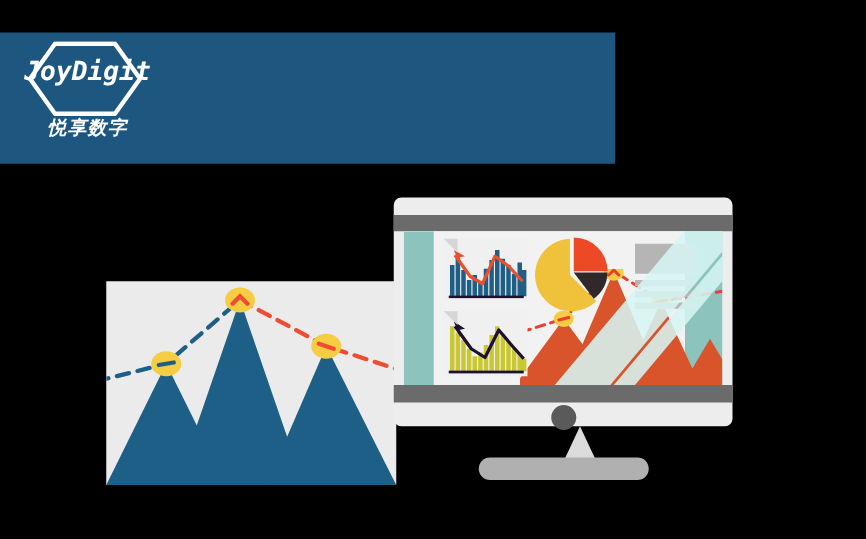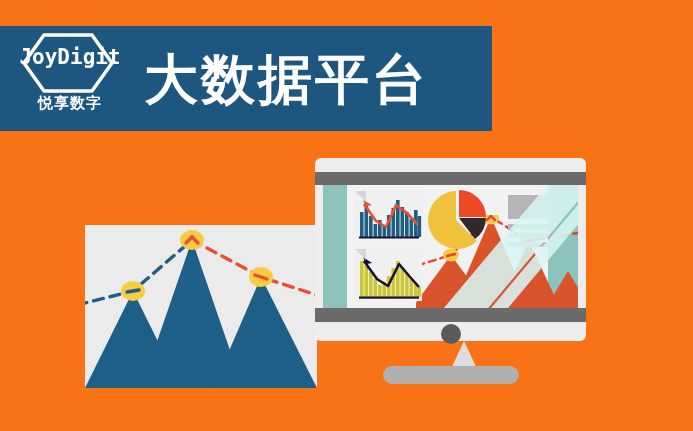--- a/index.html
+++ b/index.html
@@ -6,22 +6,23 @@
   html, body {
     margin: 0;
     padding: 0;
     background: #ffffff;
   }
   #stage {
     position: relative;
     width: 693px;
     height: 431px;
     overflow: hidden;
-    background: #f97316;
+    background: #000000;
     font-family: "Liberation Sans", "DejaVu Sans", sans-serif;
+    font-style: italic;
     -webkit-font-smoothing: antialiased;
   }
 
   
   #header-banner {
     position: absolute;
     left: 0;
     top: 26px;
     width: 492px;
     height: 105px;
@@ -216,21 +217,20 @@
   <div id="header-banner">
 
     <div id="brand-logo">
       <svg id="hex-outline" viewBox="0 0 92 60">
         <polygon points="22,2 70,2 90,30 70,58 22,58 2,30" fill="none" stroke="#ffffff" stroke-width="3.5" stroke-linejoin="round"></polygon>
       </svg>
       <div id="logo-wordmark">JoyDigit</div>
       <div id="logo-subtext">悦享数字</div>
     </div>
 
-    <div id="banner-title">大数据平台</div>
   </div>
 
   <div id="left-panel">
     <svg width="232" height="163" viewBox="0 0 232 163">
 
       <polygon points="0,163 48,66 96,163" fill="#1d5f87"></polygon>
       <polygon points="56,163 107,15 158,163" fill="#1d5f87"></polygon>
       <polygon points="128,163 176,52 232,163" fill="#1d5f87"></polygon>
 
       <polyline points="-8,80 48,66 107,15" fill="none" stroke="#1d5f87" stroke-width="3.4" stroke-dasharray="10 7" stroke-linecap="round"></polyline>

